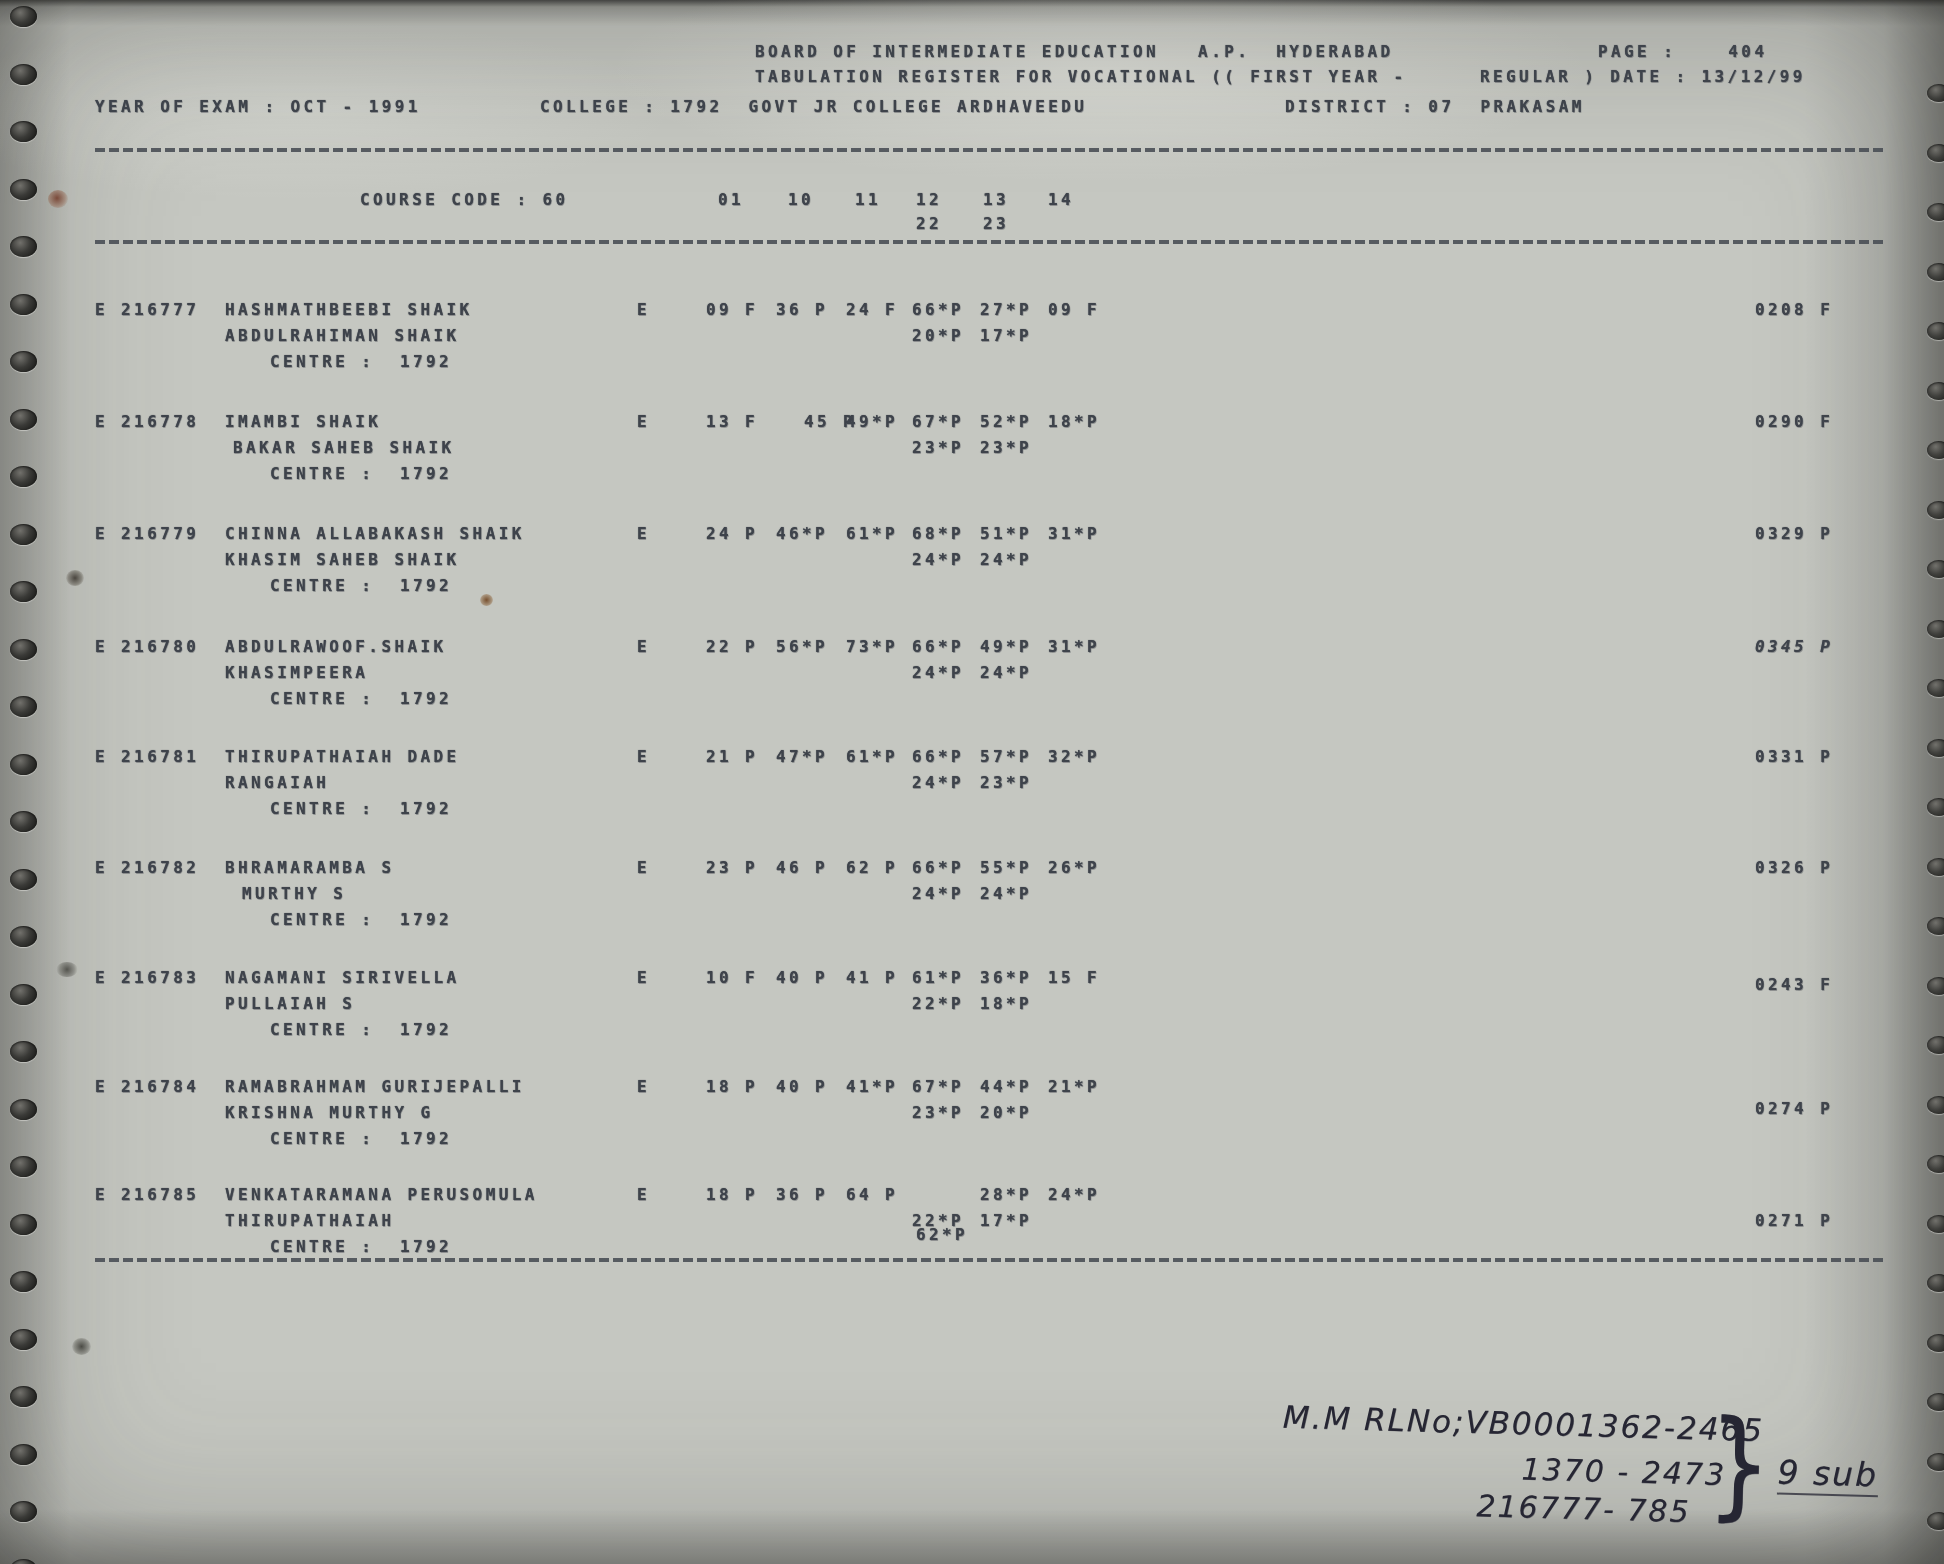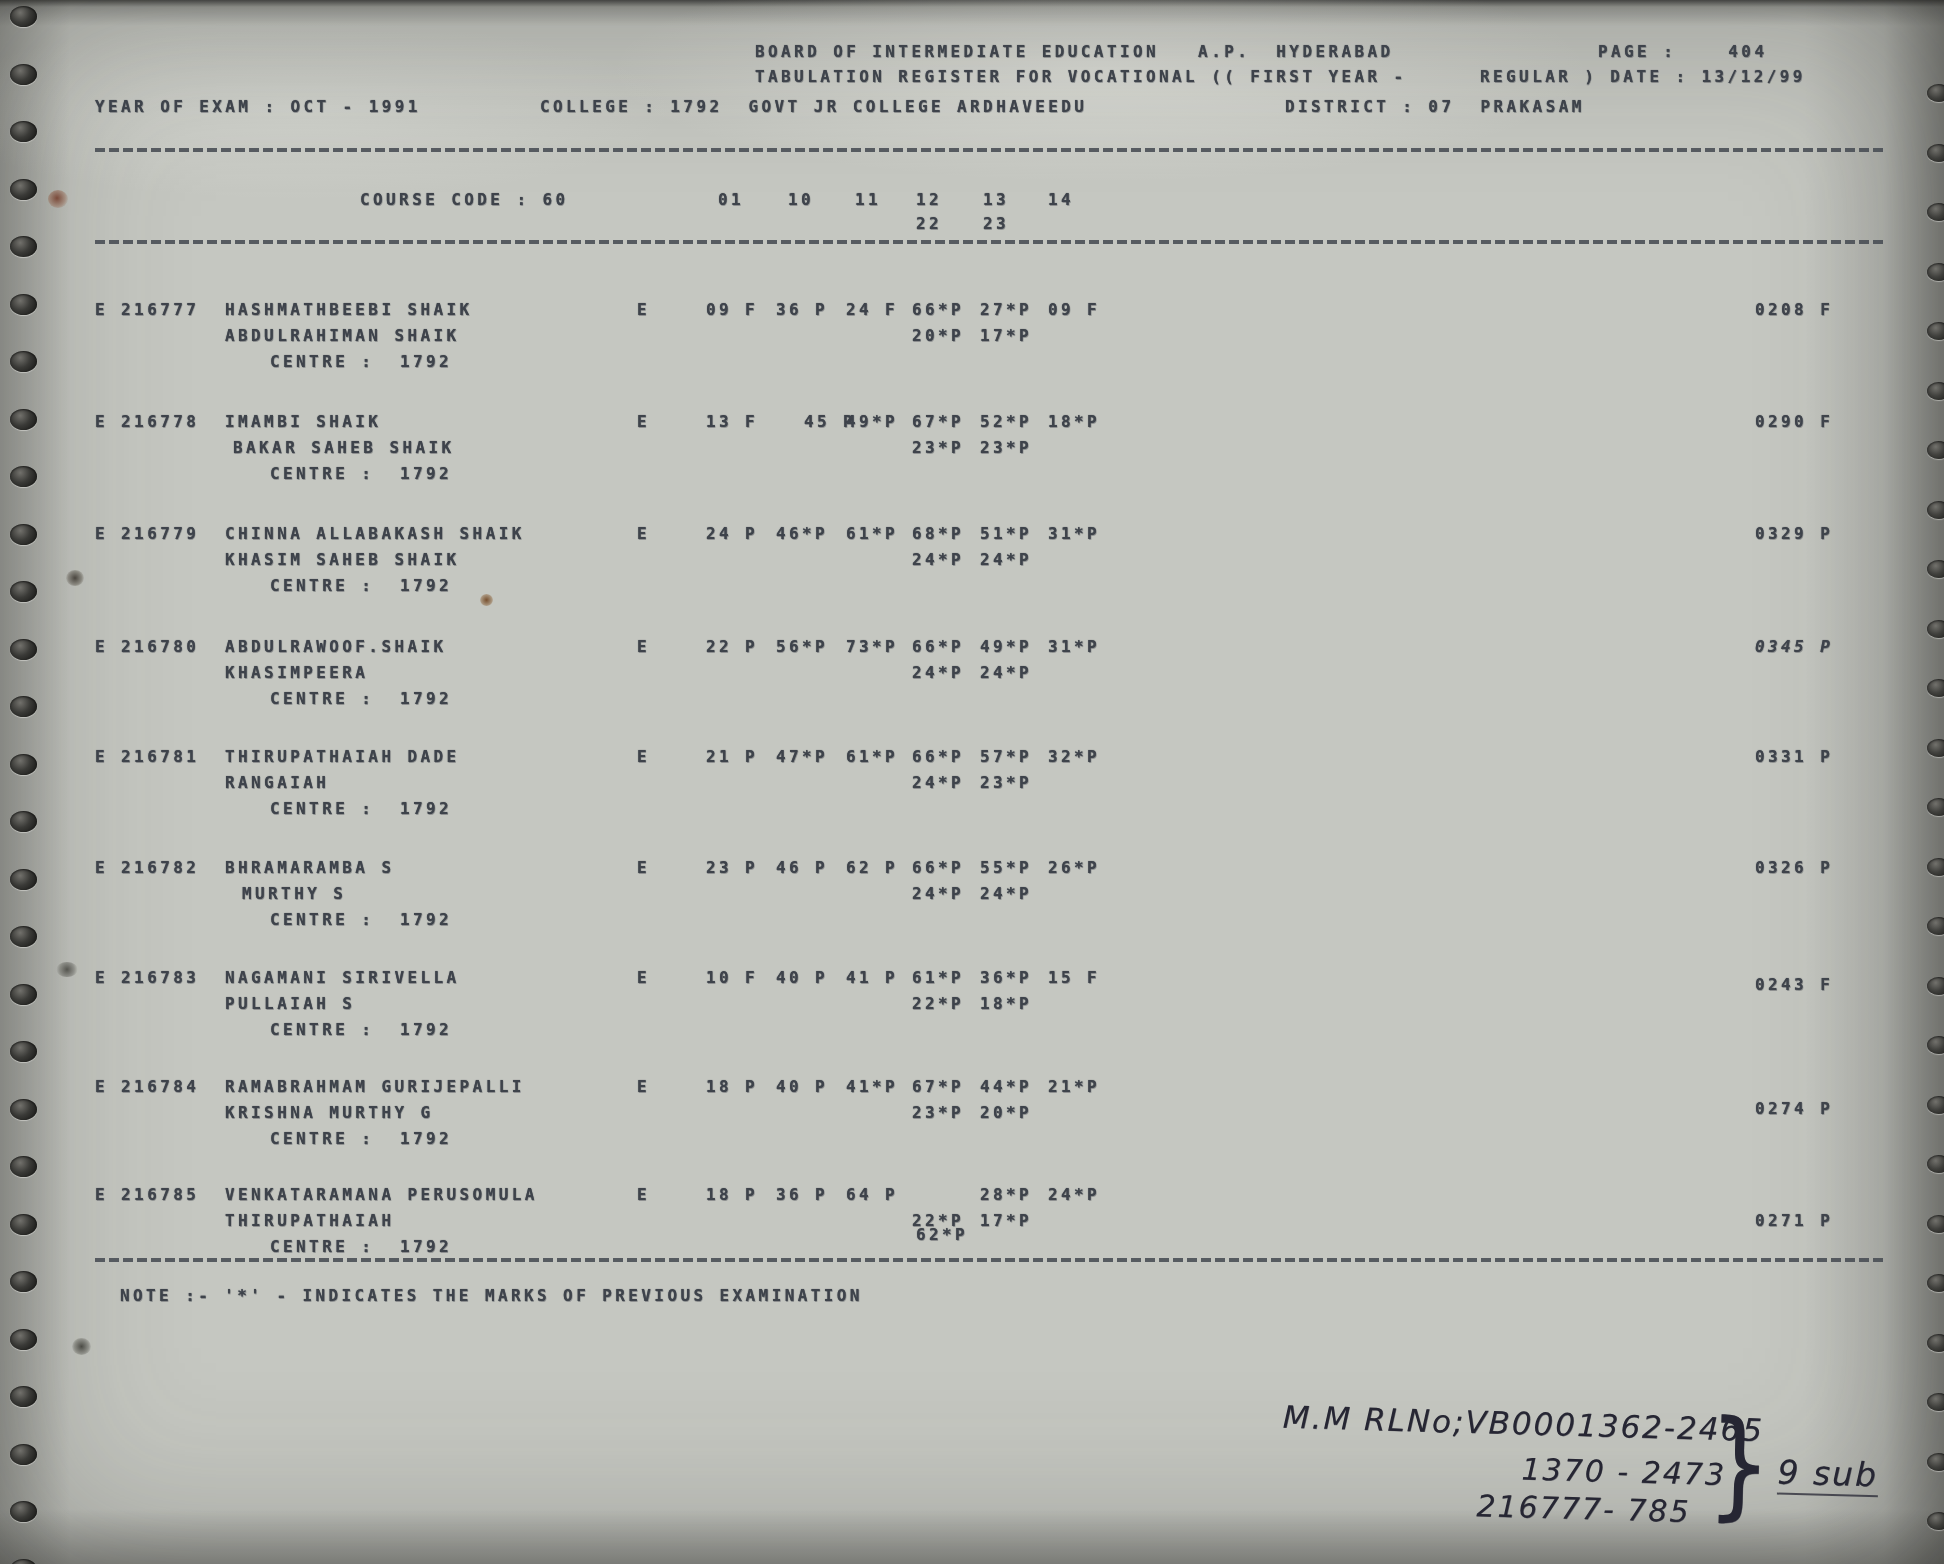--- a/index.html
+++ b/index.html
@@ -284,21 +284,20 @@
         <span class="t" style="left: 980px; top: 1185px;">28*P</span>
         <span class="t" style="left: 1048px; top: 1185px;">24*P</span>
         <span class="t" style="left: 912px; top: 1211px;">22*P</span>
         <span class="t" style="left: 980px; top: 1211px;">17*P</span>
         <span class="t" style="left: 1755px; top: 1211px;">0271 P</span>
       </div>
     </div>
 
   <div class="dash" style="top:1258px;"></div>
 
-  <span class="t" style="left:120px;top:1286px;">NOTE :- '*' - INDICATES THE MARKS OF PREVIOUS EXAMINATION</span>
 
   <div style="position:absolute;left:0;top:0;transform:rotate(1.6deg);transform-origin:1400px 1450px;">
     <span class="hw" style="left:1282px;top:1402px;font-size:31px;">M.M RLNo;VB0001362-2465</span>
     <span class="hw" style="left:1522px;top:1448px;font-size:30px;">1370 - 2473</span>
     <span class="hw" style="left:1478px;top:1486px;font-size:30px;">216777- 785</span>
     <span class="hw" style="left:1702px;top:1385px;font-size:118px;font-style:normal;transform:scaleX(0.85);">}</span>
     <span class="hw" style="left:1778px;top:1442px;font-size:33px;border-bottom:2px solid rgba(38,38,51,0.75);padding-bottom:1px;">9 sub</span>
   </div>
 
   <div class="stain" style="left:48px;top:190px;width:20px;height:18px;background:radial-gradient(circle at 45% 45%, #7a4a3a 0%, rgba(150,110,90,0.55) 55%, rgba(150,110,90,0) 80%);"></div>

